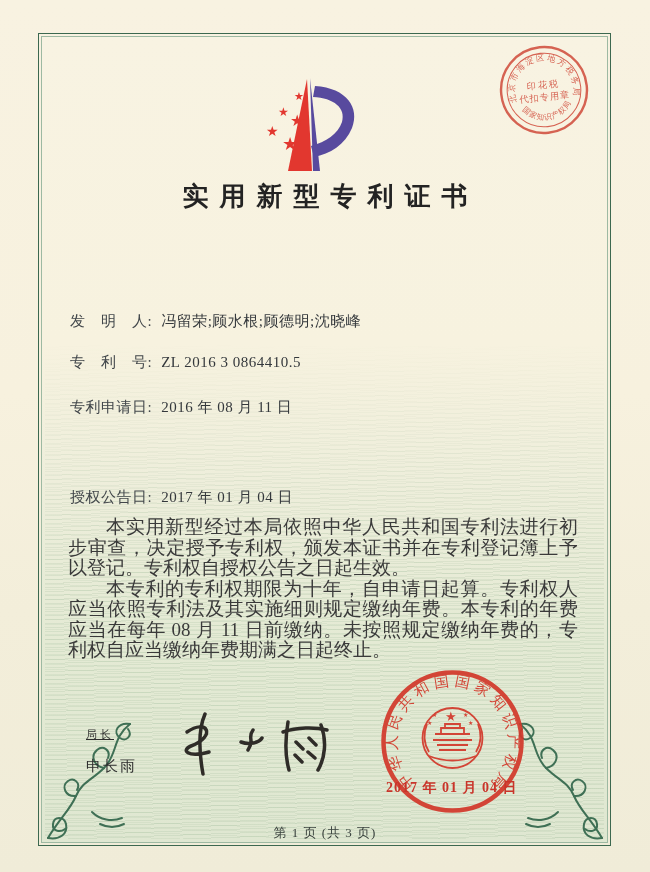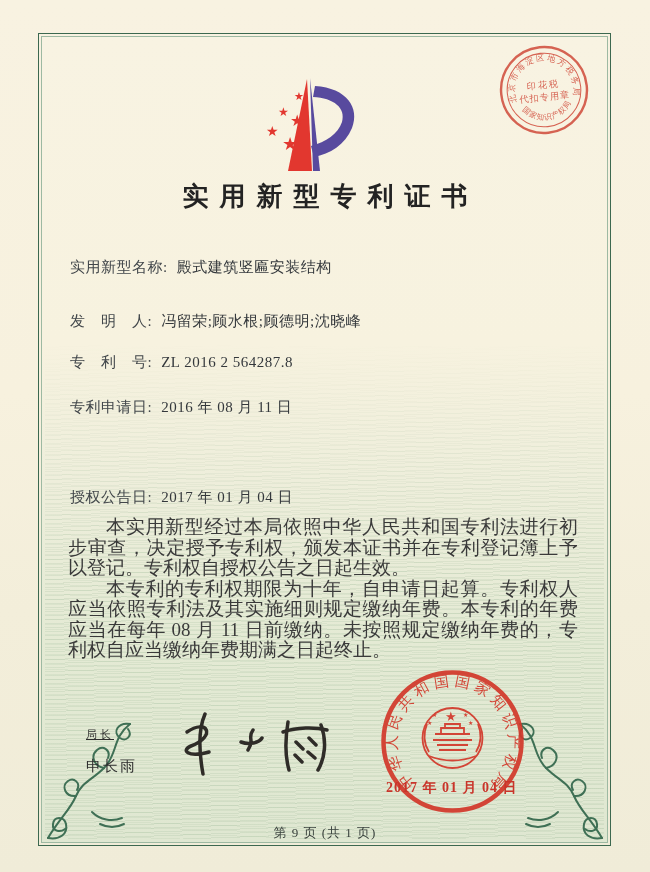--- a/index.html
+++ b/index.html
@@ -60,28 +60,25 @@
     <polygon points="55,5 60,97 36,97" fill="#e2372f"></polygon>
     <text x="42" y="26" font-size="11" fill="#e2372f">★</text>
     <text x="26" y="42" font-size="12" fill="#e2372f">★</text>
     <text x="38" y="52" font-size="16" fill="#e2372f">★</text>
     <text x="14" y="62" font-size="14" fill="#e2372f">★</text>
     <text x="30" y="76" font-size="18" fill="#e2372f">★</text>
   </svg>
 
   <div class="doc-title">实用新型专利证书</div>
 
-  <div class="field" style="top:258px">
-    <span class="flabel">实用新型名称:</span><span class="fvalue">殿式建筑竖匾安装结构</span>
-  </div>
   <div class="field" style="top:312px">
     <span class="flabel">发　明　人:</span><span class="fvalue">冯留荣;顾水根;顾德明;沈晓峰</span>
   </div>
   <div class="field" style="top:353px">
-    <span class="flabel">专　利　号:</span><span class="fvalue">ZL 2016 2 564287.8</span>
+    <span class="flabel">专　利　号:</span><span class="fvalue">ZL 2016 3 0864410.5</span>
   </div>
   <div class="field" style="top:398px">
     <span class="flabel">专利申请日:</span><span class="fvalue">2016 年 08 月 11 日</span>
   </div>
   <div class="field" style="top:488px">
     <span class="flabel">授权公告日:</span><span class="fvalue">2017 年 01 月 04 日</span>
   </div>
 
   <div class="body-text">
     <p>本实用新型经过本局依照中华人民共和国专利法进行初步审查，决定授予专利权，颁发本证书并在专利登记簿上予以登记。专利权自授权公告之日起生效。</p>
@@ -158,15 +155,15 @@
     <text font-size="8" fill="#d04a3a" letter-spacing="2">
       <textPath href="#taxTop" startOffset="1">北京市海淀区地方税务局</textPath>
     </text>
     <text font-size="7.5" fill="#d04a3a" letter-spacing="0.6">
       <textPath href="#taxBottom" startOffset="1">国家知识产权局</textPath>
     </text>
     <text x="44" y="42" font-size="9" fill="#d04a3a" text-anchor="middle" letter-spacing="2">印花税</text>
     <text x="44" y="54" font-size="9" fill="#d04a3a" text-anchor="middle" letter-spacing="1">代扣专用章</text>
   </svg>
 
-  <div class="footer">第 9 页 (共 1 页)</div>
+  <div class="footer">第 1 页 (共 3 页)</div>
 
 </div>
 
 </body></html>

